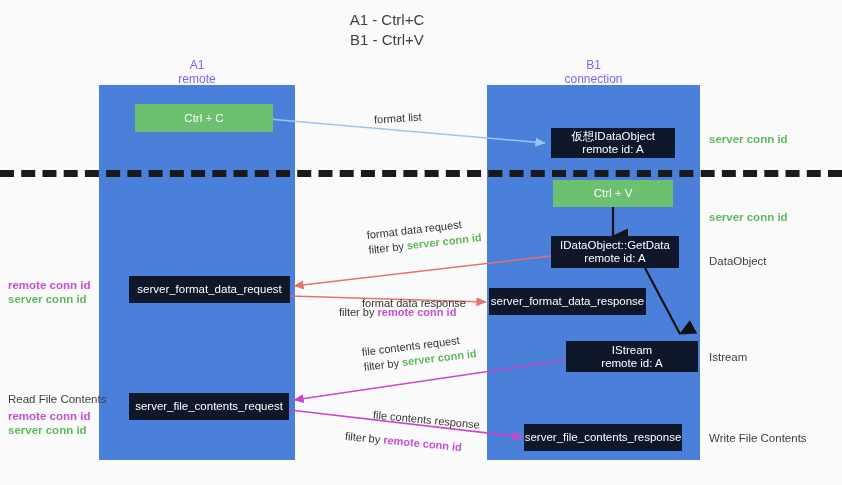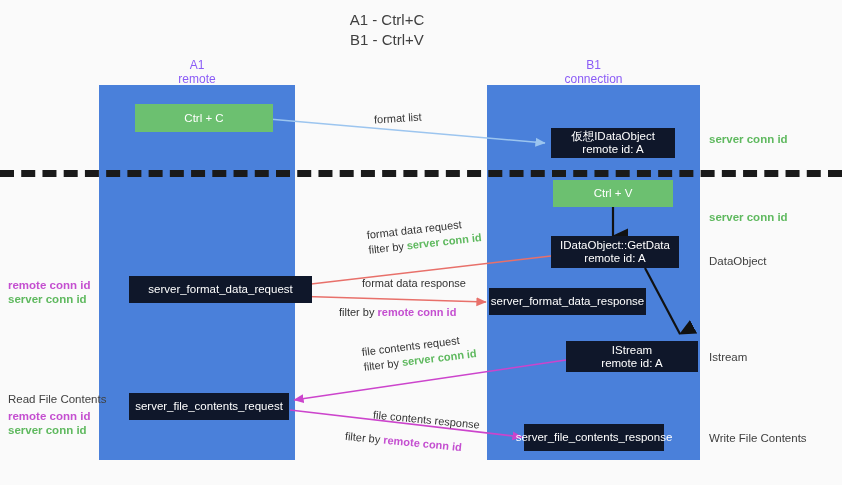--- a/index.html
+++ b/index.html
@@ -122,38 +122,38 @@
 
   <div class="abs box green" style="left:553px;top:180px;width:120px;height:27px;">
     <span>Ctrl + V</span>
   </div>
 
   <div class="abs box orange" style="left:551px;top:236px;width:128px;height:32px;">
     <span>IDataObject::GetData</span>
     <span>remote id: A</span>
   </div>
 
-  <div class="abs box orange" style="left:129px;top:276px;width:183px;height:27px;">
+  <div class="abs box orange" style="left:129px;top:276px;width:161px;height:27px;">
     <span>server_format_data_request</span>
   </div>
 
   <div class="abs box orange" style="left:489px;top:288px;width:157px;height:27px;">
     <span>server_format_data_response</span>
   </div>
 
   <div class="abs box orange" style="left:566px;top:341px;width:132px;height:31px;">
     <span>IStream</span>
     <span>remote id: A</span>
   </div>
 
   <div class="abs box orange" style="left:129px;top:393px;width:160px;height:27px;">
     <span>server_file_contents_request</span>
   </div>
 
-  <div class="abs box orange" style="left:524px;top:424px;width:140px;height:27px;">
+  <div class="abs box orange" style="left:524px;top:424px;width:158px;height:27px;">
     <span>server_file_contents_response</span>
   </div>
 
   <div class="abs note green-t" style="left:709px;top:132px;">server conn id</div>
   <div class="abs note green-t" style="left:709px;top:210px;">server conn id</div>
   <div class="abs note-dark" style="left:709px;top:254px;">DataObject</div>
   <div class="abs note-dark" style="left:709px;top:350px;">Istream</div>
   <div class="abs note-dark" style="left:709px;top:431px;">Write File Contents</div>
 
   <div class="abs" style="left:8px;top:278px;width:88px;text-align:left;">
@@ -169,21 +169,21 @@
 
   <div class="abs edge-label" style="left:374px;top:111px;transform:rotate(-3.5deg);">format list</div>
 
   <div class="abs" style="left:366px;top:228px;transform:rotate(-6.5deg);transform-origin:left top;">
     <div class="edge-label">format data request</div>
     <div class="edge-label">
       <span>filter by </span><span class="hl-green">server conn id</span>
     </div>
   </div>
 
-  <div class="abs edge-label" style="left:362px;top:276px;">format data response</div>
+  <div class="abs edge-label" style="left:362px;top:296px;">format data response</div>
   <div class="abs edge-label" style="left:339px;top:305px;">
     <span>filter by </span><span class="hl-purple">remote conn id</span>
   </div>
 
   <div class="abs" style="left:361px;top:345px;transform:rotate(-7deg);transform-origin:left top;">
     <div class="edge-label">file contents request</div>
     <div class="edge-label">
       <span>filter by </span><span class="hl-green">server conn id</span>
     </div>
   </div>

